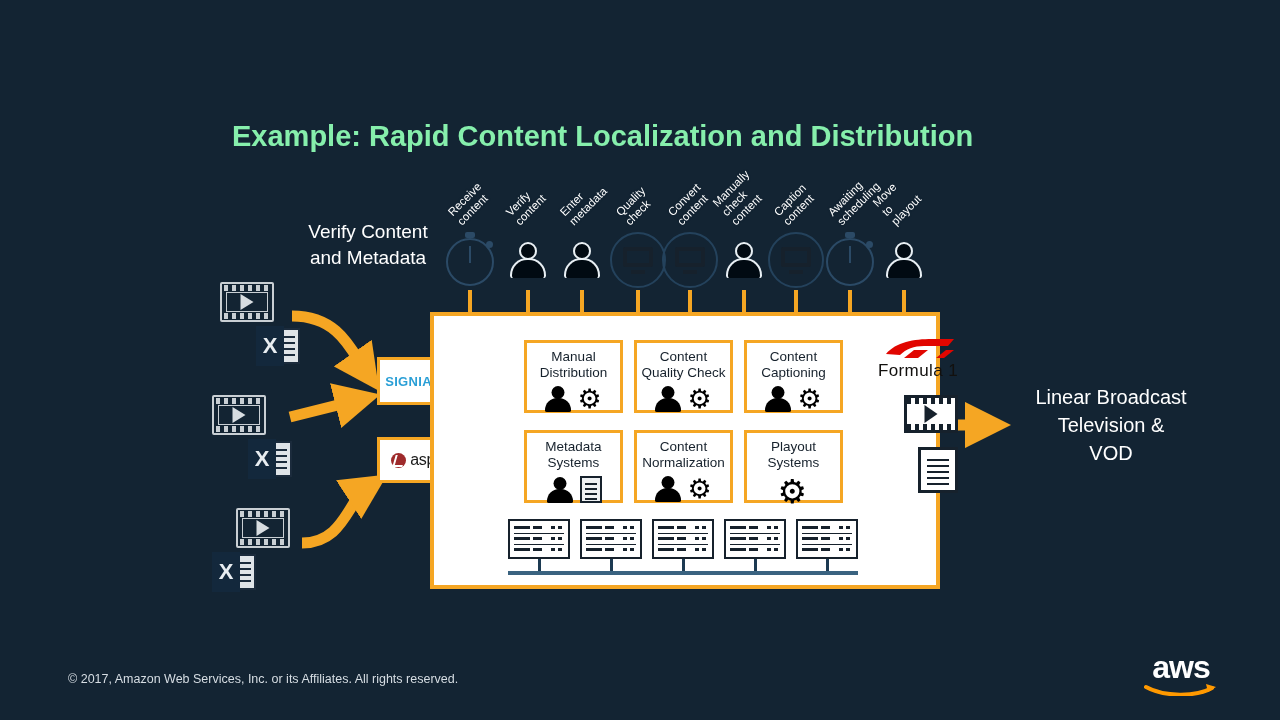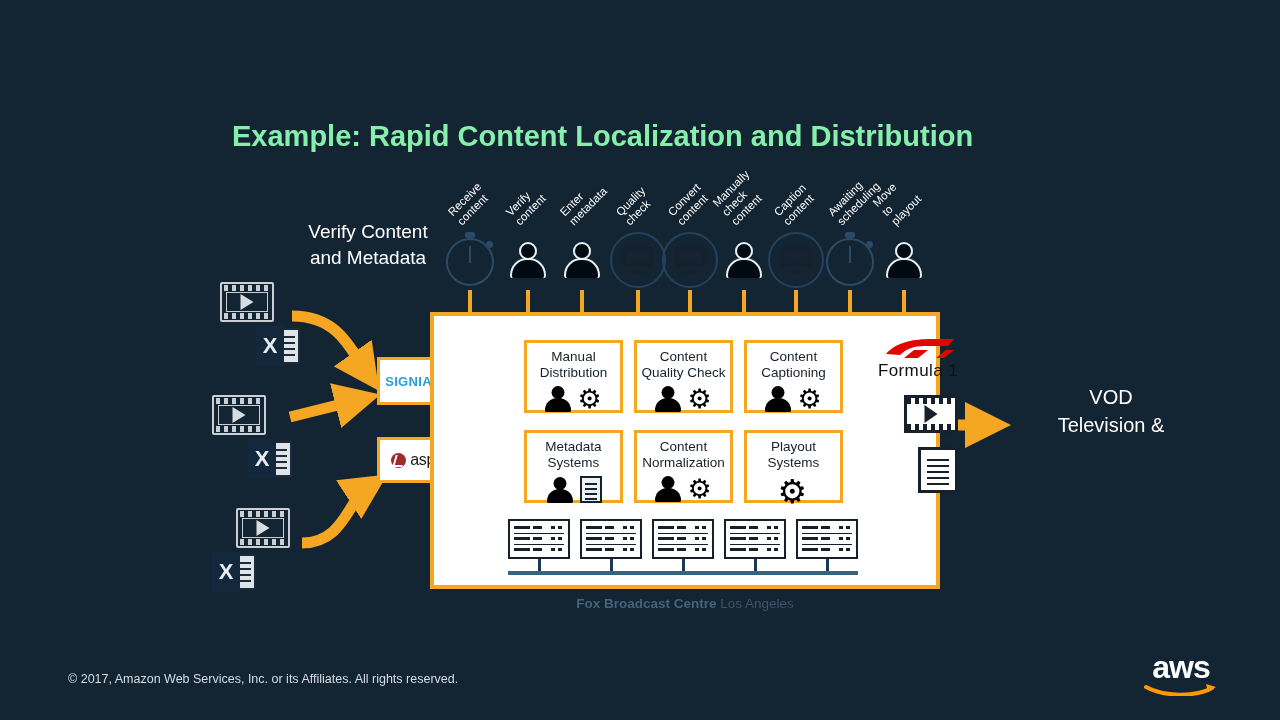--- a/index.html
+++ b/index.html
@@ -878,27 +878,25 @@
         </div>
       </div>
     <div class="rack-stem" style="left:30px;  top:40px"></div>
     <div class="rack-stem" style="left:102px; top:40px"></div>
     <div class="rack-stem" style="left:174px; top:40px"></div>
     <div class="rack-stem" style="left:246px; top:40px"></div>
     <div class="rack-stem" style="left:318px; top:40px"></div>
     <div id="rack-bus"></div>
   </div>
 
-  <div id="facility-caption">
-    <b>Fox Broadcast Centre</b><span> Los Angeles</span>
-  </div>
 
   <div id="output-caption">
+    <div>Linear Broadcast</div>
+    <div>Television  &amp;</div>
     <div>VOD</div>
-    <div>Television  &amp;</div>
   </div>
 
   <div id="footer-copy">© 2017,  Amazon Web Services, Inc. or its Affiliates. All rights reserved.</div>
   <div id="aws-logo">
     <div class="wordmark">aws</div>
     <svg class="smile" viewBox="0 0 74 12">
       <path d="M2 3 C 20 13, 52 13, 68 4" stroke="#ff9900" stroke-width="4" fill="none" stroke-linecap="round"></path>
       <path d="M62 0 L 72 3 L 64 8 Z" fill="#ff9900"></path>
     </svg>
   </div>

